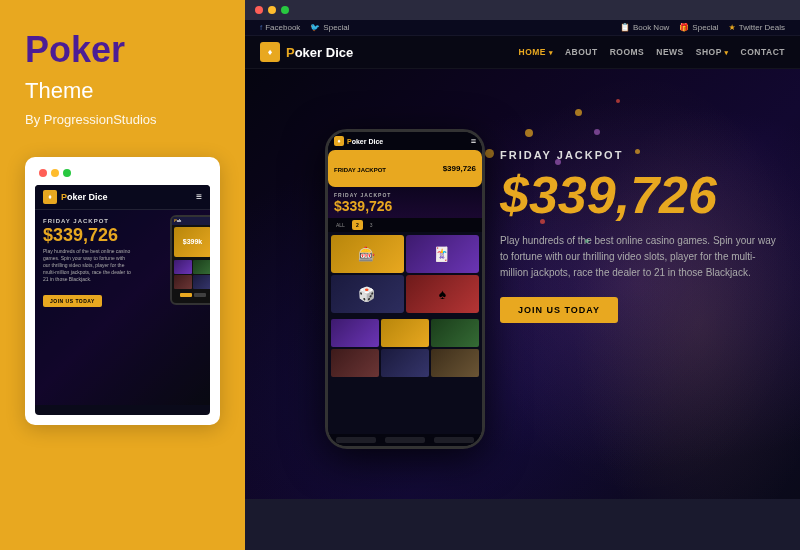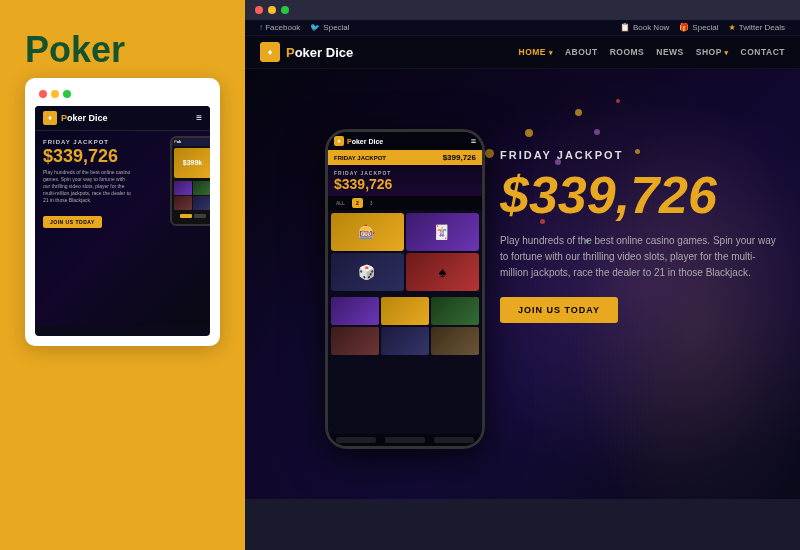--- a/index.html
+++ b/index.html
@@ -17,21 +17,21 @@
       background: #E8A820;
       padding: 30px 25px 20px 25px;
       display: flex;
       flex-direction: column;
       position: relative;
       flex-shrink: 0;
     }
     .left-panel .theme-title {
       font-size: 36px;
       font-weight: 900;
-      color: #14532d;
+      color: #4c1d95;
       line-height: 1.1;
       margin-bottom: 8px;
     }
     .left-panel .theme-subtitle {
       font-size: 22px;
       font-weight: 400;
       color: #fff;
       margin-bottom: 8px;
     }
     .left-panel .theme-by {
@@ -490,20 +490,22 @@
       z-index: 1;
     }
   </style>
 </head>
 <body>
 
 <div class="left-panel">
   <div>
     <div class="theme-title">Poker</div>
   </div>
+  <div class="theme-subtitle">Theme</div>
+  <div class="theme-by">By ProgressionStudios</div>
 
   <div class="mobile-preview-card">
     <div class="card-dots">
       <div class="dot red"></div>
       <div class="dot yellow"></div>
       <div class="dot green"></div>
     </div>
     <div class="mobile-screen">
 
       <div class="mob-navbar">
@@ -615,21 +617,21 @@
         <div class="phone-screen">
 
           <div class="phone-mini-navbar">
             <div style="display:flex;align-items:center;gap:3px;">
               <div style="width:10px;height:10px;background:#E8A820;border-radius:2px;display:flex;align-items:center;justify-content:center;font-size:6px;color:#fff;">♦</div>
               <span class="phone-mini-logo"><em>P</em>oker Dice</span>
             </div>
             <span style="color:#fff;font-size:9px;">≡</span>
           </div>
 
-          <div style="background:#E8A820;padding:3px 6px;display:flex;justify-content:space-between;align-items:center;">
+          <div style="background:#E8A820;padding:14px 6px;display:flex;justify-content:space-between;align-items:flex-end;border-radius:7px;">
             <span style="font-size:6px;color:#000;font-weight:700;">FRIDAY JACKPOT</span>
             <span style="font-size:8px;color:#000;font-weight:900;">$399,726</span>
           </div>
 
           <div class="phone-jackpot-section">
             <div class="phone-jackpot-label-small">FRIDAY JACKPOT</div>
             <div class="phone-jackpot-amount-small">$339,726</div>
           </div>
 
           <div class="phone-tabs">

